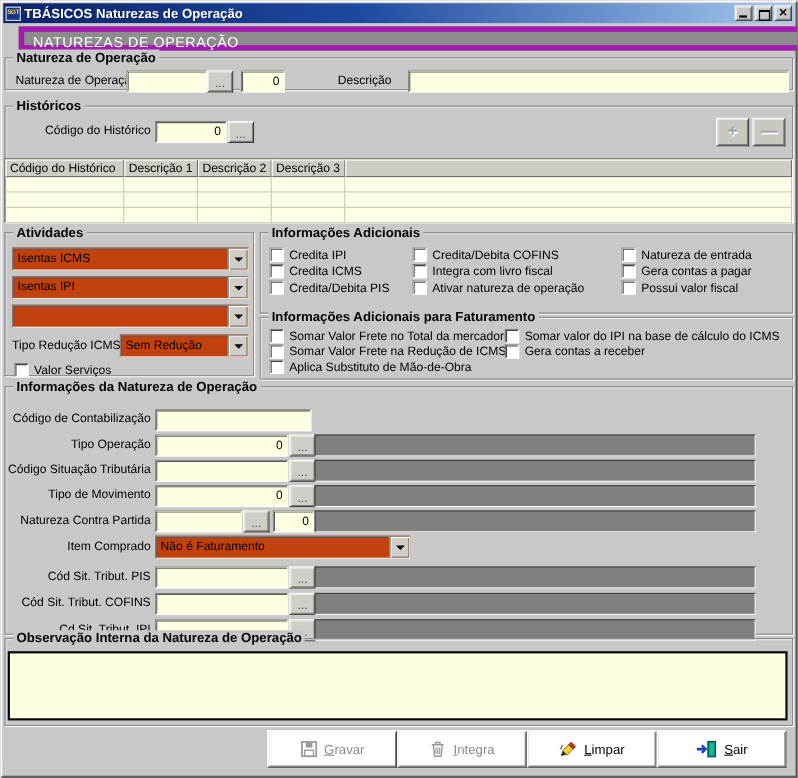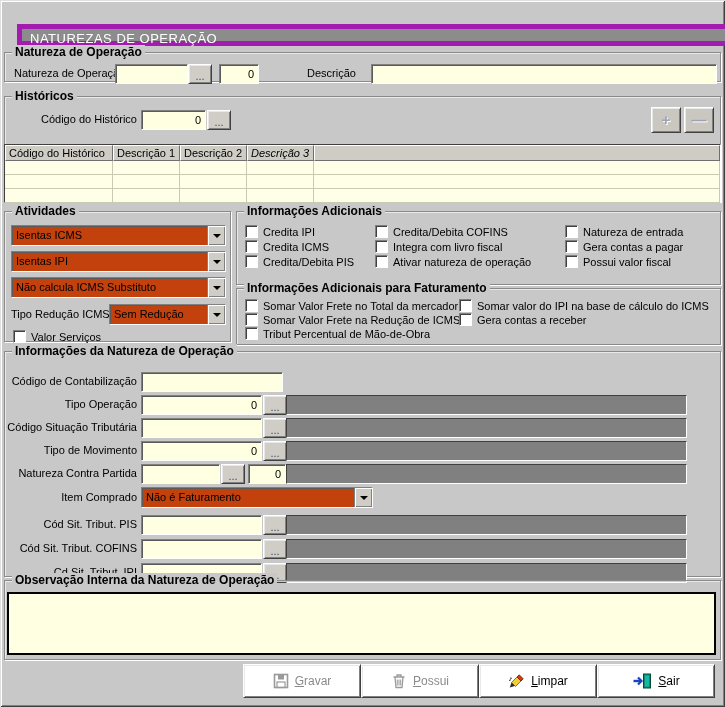--- a/index.html
+++ b/index.html
@@ -94,21 +94,21 @@
   .grid{
     position:absolute; background:#ffffe8;
     border:1px solid; border-color:#404040 #ffffff #ffffff #404040;
   }
   .grow{ display:flex; }
   .grid .hc{
     background:#cfccc5; font-size:11px; padding:1px 3px; height:16px; white-space:nowrap; overflow:hidden;
     border:1px solid; border-color:#ffffff #6f6f6f #6f6f6f #ffffff;
   }
   .grid .dc{ height:14px; border-right:1px solid #c9c9b4; border-bottom:1px solid #c9c9b4; }
-  .c0{width:108px;} .c1{width:67px;} .c2{width:67px;} .c3{width:67px;font-style:italic;} .c4{flex:1;}
+  .c0{width:108px;} .c1{width:67px;} .c2{width:67px;} .c3{width:67px;} .c4{flex:1;}
   
   .pm{
     position:absolute; width:30px; height:26px; background:#cac7c0;
     border:1px solid; border-color:#ffffff #404040 #404040 #ffffff;
     box-shadow: inset 1px 1px 0 #e8e8e8, inset -1px -1px 0 #808080;
     color:#9aa2b4; font-size:15px; font-weight:bold; text-align:center; line-height:24px;
     text-shadow:1px 1px 0 #fff;
   }
   
   .ta{ resize:none; padding:3px; border:2px solid #000; box-shadow:none; }
@@ -121,20 +121,27 @@
   }
   .abtn .btn-label{ display:inline-block; }
   .abtn .btn-label::first-letter{ text-decoration:underline; }
   .abtn.disabled{ color:#8a8a8a; text-shadow:1px 1px 0 #fff; }
 </style>
 </head>
 <body>
 
 <div class="window">
 
+  <div class="titlebar">
+    <span class="app-icon">SGT</span>
+    <span class="title">TBÁSICOS Naturezas de Operação</span>
+    <span class="tbtn min"></span>
+    <span class="tbtn max"></span>
+    <span class="tbtn close"></span>
+  </div>
 
   <div class="pageheader">NATUREZAS DE OPERAÇÃO</div>
 
   <div class="gb" style="left:4px;top:52px;width:717px;height:30px">
     <span class="legend">Natureza de Operação</span>
     <span class="lbl" style="left:9px;top:14px">Natureza de Operação</span>
     <input class="field" style="left: 110px; top: 11px; width: 73px;" value="">
     <span class="dots" style="left:183px;top:11px">...</span>
     <input class="field num" style="left: 214px; top: 11px; width: 40px;" value="0">
     <span class="lbl" style="left:302px;top:14px">Descrição</span>
@@ -189,21 +196,20 @@
           <span class="arr"></span>
         </span>
     </div>
     <div class="combo" style="left:6px;top:39px;width:215px">
       <span class="val">Isentas IPI</span>
       <span class="cbtn">
           <span class="arr"></span>
         </span>
     </div>
     <div class="combo" style="left:6px;top:65px;width:215px">
-      <span class="val">Não calcula ICMS Substituto</span>
       <span class="cbtn">
           <span class="arr"></span>
         </span>
     </div>
     <span class="lbl" style="left:6px;top:96px">Tipo Redução ICMS</span>
     <div class="combo" style="left:104px;top:92px;width:117px">
       <span class="val">Sem Redução</span>
       <span class="cbtn">
           <span class="arr"></span>
         </span>
@@ -259,21 +265,21 @@
     <label class="chk" style="left:8px;top:10px">
         <span class="box"></span>
         <span class="txt">Somar Valor Frete no Total da mercadoria</span>
       </label>
     <label class="chk" style="left:8px;top:24px">
         <span class="box"></span>
         <span class="txt">Somar Valor Frete na Redução de ICMS</span>
       </label>
     <label class="chk" style="left:8px;top:38px">
         <span class="box"></span>
-        <span class="txt">Tribut Percentual de Mão-de-Obra</span>
+        <span class="txt">Aplica Substituto de Mão-de-Obra</span>
       </label>
     <label class="chk" style="left:222px;top:10px">
         <span class="box"></span>
         <span class="txt">Somar valor do IPI na base de cálculo do ICMS</span>
       </label>
     <label class="chk" style="left:222px;top:24px">
         <span class="box"></span>
         <span class="txt">Gera contas a receber</span>
       </label>
   </div>
@@ -342,21 +348,21 @@
     </svg>
     <span class="btn-label">Gravar</span>
   </div>
 
   <div class="abtn disabled" style="left:361px">
     <svg width="16" height="16" viewBox="0 0 16 16">
       <path d="M2.5 4h11M6 4V2h4v2" stroke="#9a9a9a" stroke-width="1.3" fill="none"></path>
       <path d="M4 4l1 10.5h6L12 4" stroke="#9a9a9a" stroke-width="1.3" fill="none"></path>
       <path d="M6.3 6.5v6M8 6.5v6M9.7 6.5v6" stroke="#9a9a9a" stroke-width="1"></path>
     </svg>
-    <span class="btn-label">Possui</span>
+    <span class="btn-label">Integra</span>
   </div>
 
   <div class="abtn" style="left:479px">
     <svg width="17" height="16" viewBox="0 0 17 16">
       <path d="M9 4l4 4-5.5 5.5-4-4z" fill="#f2cf3a" stroke="#7a5c00" stroke-width=".8"></path>
       <path d="M9 4l2.2-2.2 4 4L13 8z" fill="#d23b10" stroke="#7a1800" stroke-width=".8"></path>
       <path d="M3.5 9.5L1.8 14.4 6.8 13z" fill="#2b2b2b"></path>
       <path d="M1 7.5l2-.8M2 5l1.8.4" stroke="#2b2b2b" stroke-width="1" fill="none"></path>
     </svg>
     <span class="btn-label">Limpar</span>

